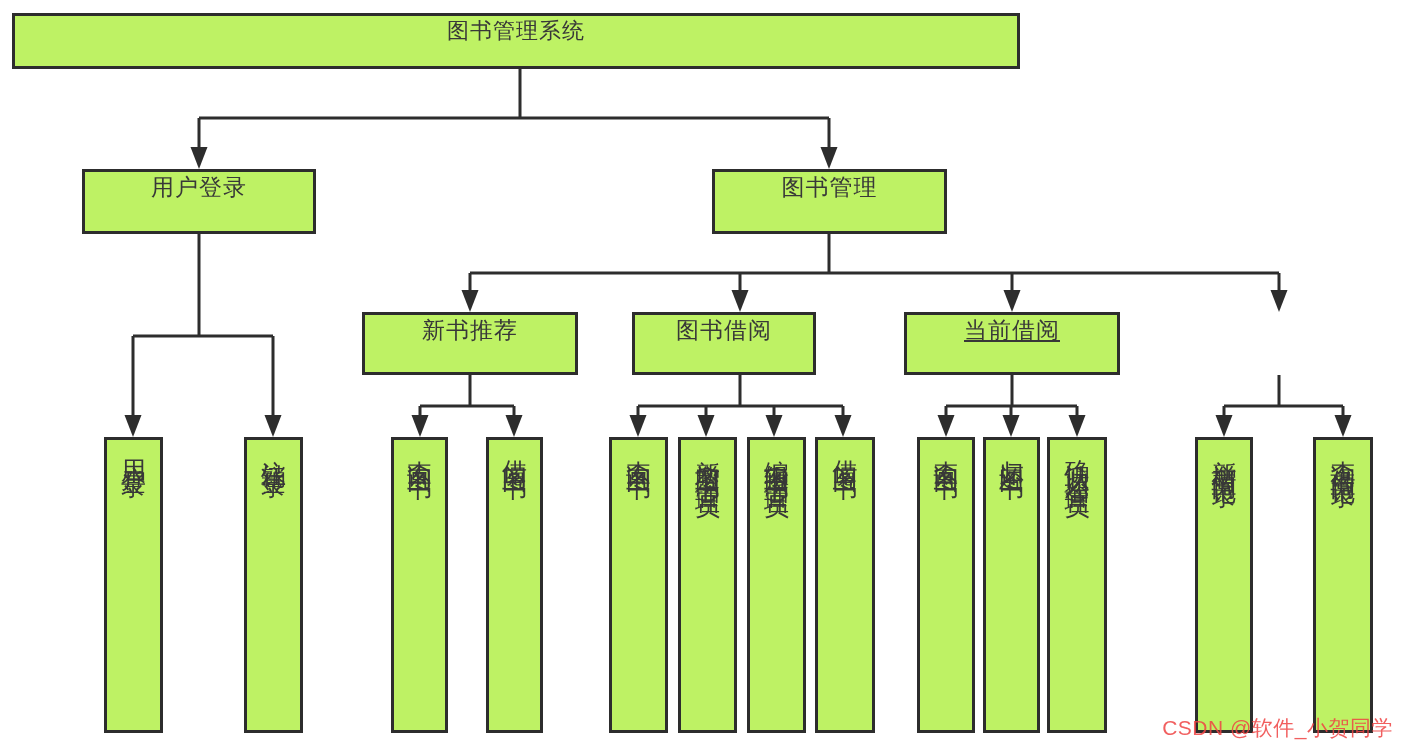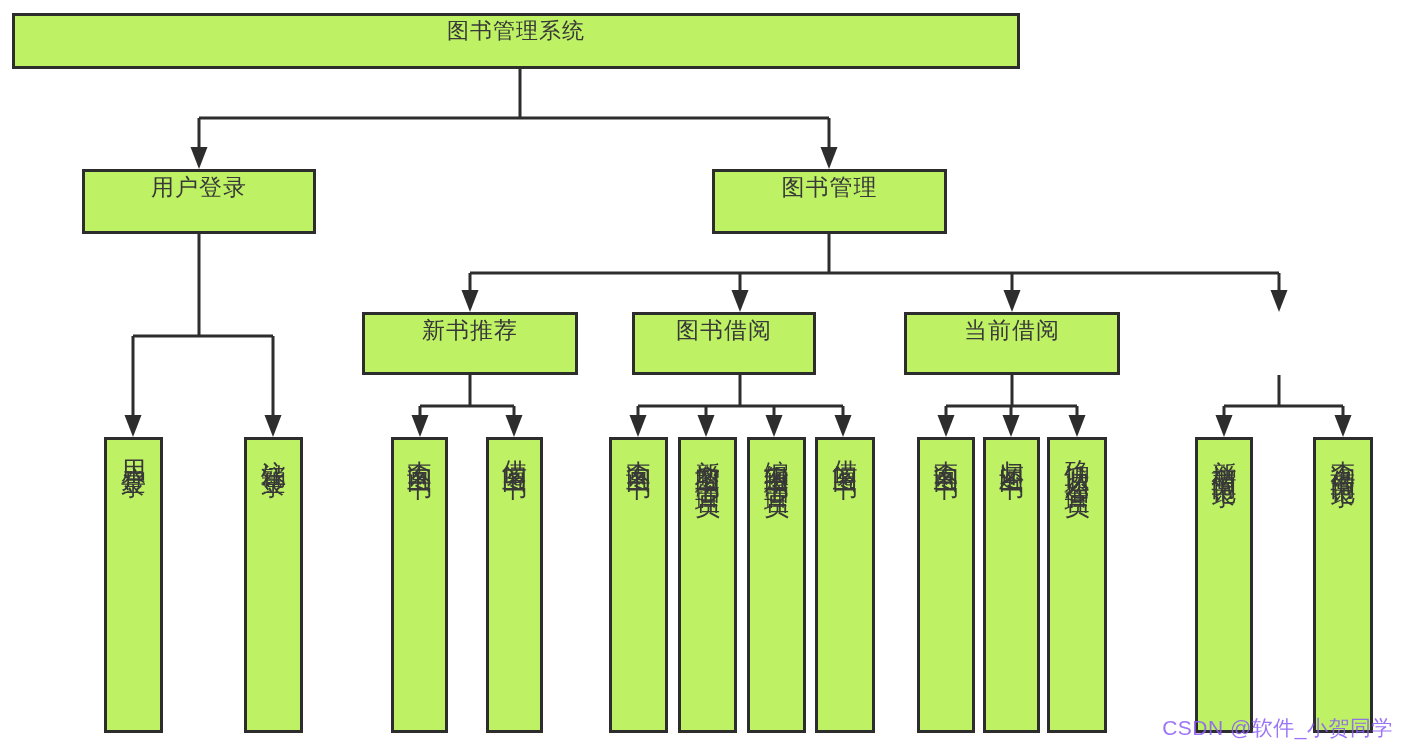--- a/index.html
+++ b/index.html
@@ -17,21 +17,21 @@
   }
   .hbox { font-size:23px; letter-spacing:1px; }
   .root-box { font-size:22px; }
   .vbox span {
     writing-mode:vertical-rl; text-orientation:mixed;
     font-size:25px; letter-spacing:5px; line-height:1;
     white-space:nowrap;
   }
   .watermark {
     position:absolute; right:12px; top:714px;
-    font-size:21px; color:#8b5cf6; opacity:0.85;
+    font-size:21px; color:#ef4444; opacity:0.85;
     letter-spacing:0.5px; z-index:5;
   }
 </style>
 </head>
 <body>
 
 <div class="canvas">
 
   <svg class="wires" width="1405" height="747" viewBox="0 0 1405 747" aria-hidden="true">
     <g stroke="#2d2d2d" stroke-width="3" fill="none">
@@ -83,21 +83,21 @@
   <div class="box hbox" style="left:362px; top:312px; width:216px; height:63px;">
     <span>新书推荐</span>
   </div>
 
   <div class="box hbox" style="left:712px; top:169px; width:235px; height:65px;">
     <span>图书管理</span>
   </div>
   <div class="box hbox" style="left:632px; top:312px; width:184px; height:63px;">
     <span>图书借阅</span>
   </div>
-  <div class="box hbox" style="left:904px; top:312px; width:216px; height:63px;">
+  <div class="box hbox" style="left:904px; top:312px; width:216px; height:63px;text-decoration:underline;">
     <span>当前借阅</span>
   </div>
 
   <div class="box vbox" style="left:104px; top:437px; width:59px; height:296px;">
     <span>用户登录</span>
   </div>
   <div class="box vbox" style="left:244px; top:437px; width:59px; height:296px;">
     <span>注销登录</span>
   </div>
 

